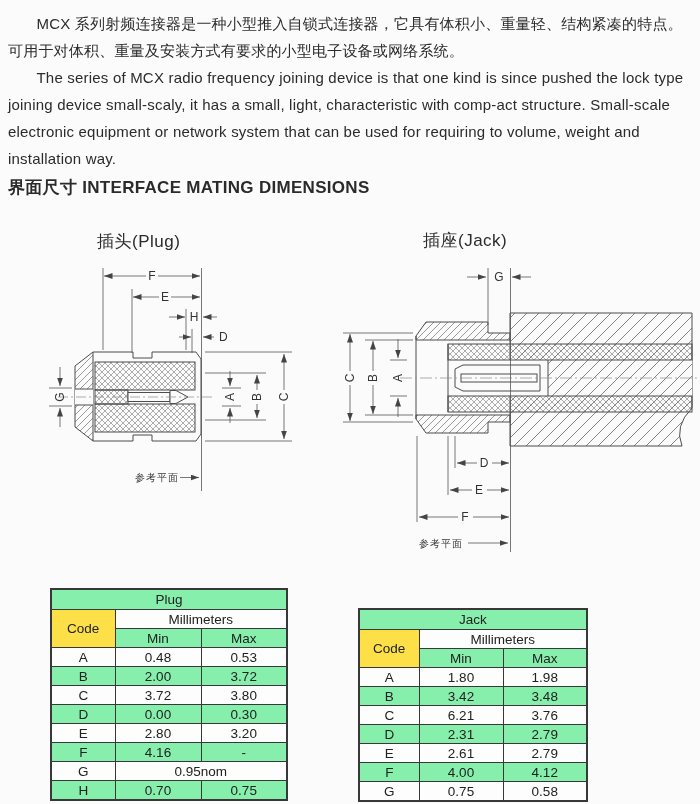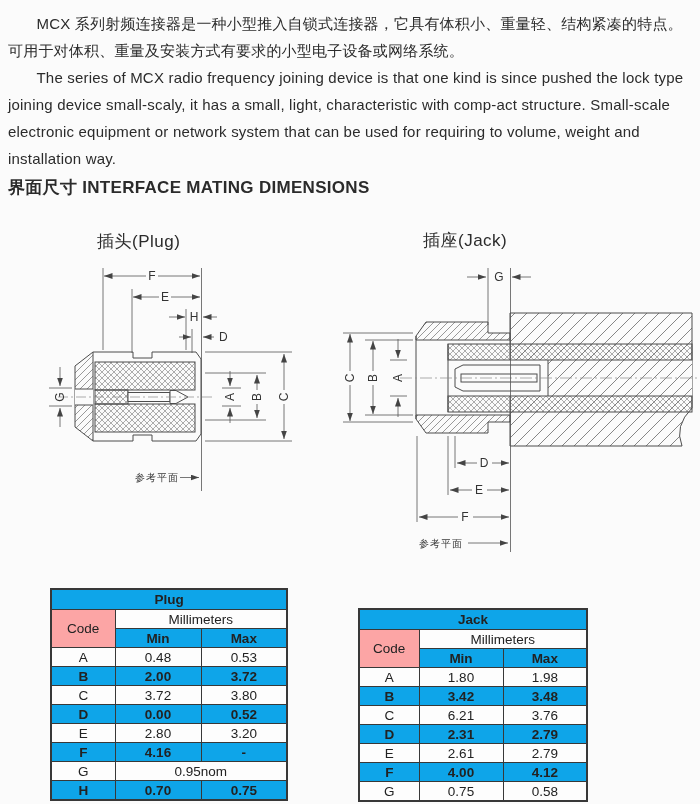--- a/index.html
+++ b/index.html
@@ -19,22 +19,22 @@
   svg.jack-svg{left:335px;top:255px;}
   svg text{font-family:"Liberation Sans","DejaVu Sans",sans-serif;font-size:12px;fill:#333;}
   svg text.rp{font-size:10px;fill:#3a3a3a;letter-spacing:1px;}
   table.dim-table{
     position:absolute;border-collapse:collapse;table-layout:fixed;
     background:#fdfdfd;font-size:13.5px;color:#222;
     border:2px solid #383838;
   }
   table.dim-table td{border:1px solid #383838;text-align:center;padding:0;height:18px;overflow:hidden;}
   table.dim-table tr.title-row td{height:19px;}
-  tr.shade td{background:#0ea5e9;font-weight:bold;}
-  td.code-cell{background:#fca5a5;}
+  tr.shade td{background:#86efac;}
+  td.code-cell{background:#fde047;}
   .tbl-plug{left:50px;top:588px;width:236px;}
   .tbl-jack{left:358px;top:588px;width:228px;margin-top:20px;}
 </style>
 </head>
 <body>
 
 <div class="intro">
   <p>MCX 系列射频连接器是一种小型推入自锁式连接器，它具有体积小、重量轻、结构紧凑的特点。可用于对体积、重量及安装方式有要求的小型电子设备或网络系统。</p>
   <p>The series of MCX radio frequency joining device is that one kind is since pushed the lock type joining device small-scaly, it has a small, light, characteristic with comp-act structure. Small-scale electronic equipment or network system that can be used for requiring to volume, weight and installation way.</p>
 </div>
@@ -237,21 +237,21 @@
     <td>3.72</td>
   </tr>
   <tr>
     <td>C</td>
     <td>3.72</td>
     <td>3.80</td>
   </tr>
   <tr class="shade">
     <td>D</td>
     <td>0.00</td>
-    <td>0.52</td>
+    <td>0.30</td>
   </tr>
   <tr>
     <td>E</td>
     <td>2.80</td>
     <td>3.20</td>
   </tr>
   <tr class="shade">
     <td>F</td>
     <td>4.16</td>
     <td>-</td>

